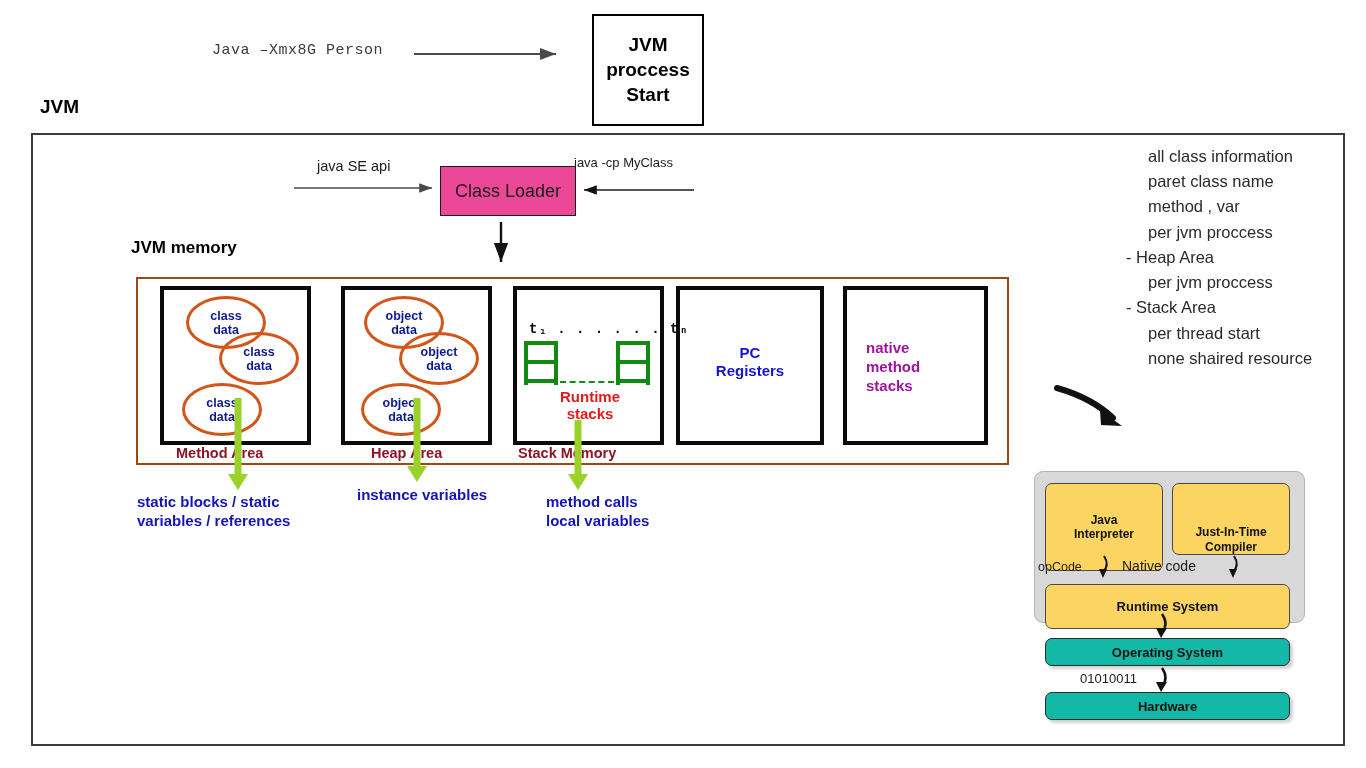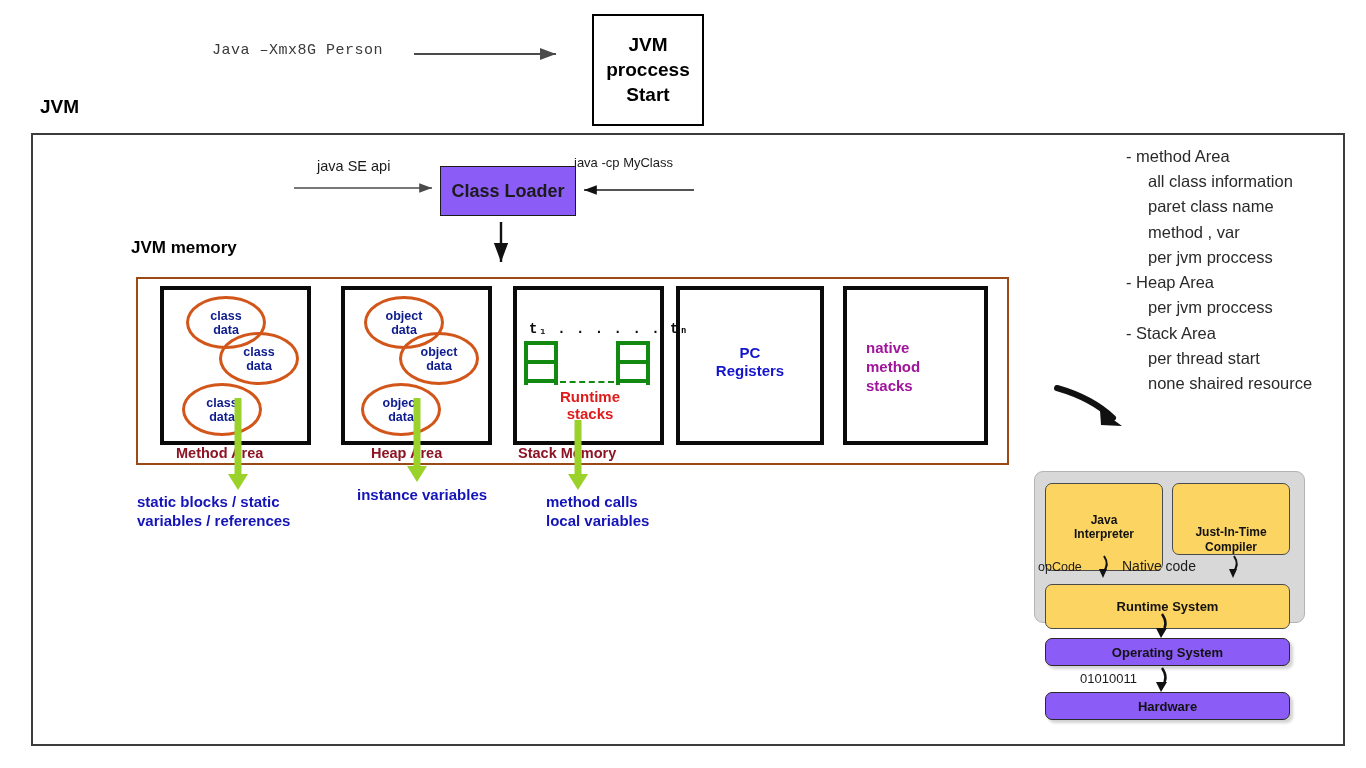--- a/index.html
+++ b/index.html
@@ -55,27 +55,26 @@
     border: 2px solid #3c3c3c;
     background: #fff;
     box-sizing: border-box;
   }
 
   
   #class-loader-box {
     left: 440px; top: 166px;
     width: 134px; height: 48px;
     border: 1.5px solid #1b1b1b;
-    background: #8b5cf6;
+    background: #ec4899;
     display: flex;
     align-items: center;
     justify-content: center;
     font-size: 18px;
     color: #1b1b1b;
-    font-weight: bold;
   }
   #java-se-api-label { left: 317px; top: 158px; font-size: 14.5px; color: #1b1b1b; }
   #java-cp-label     { left: 574px; top: 155px; font-size: 13px; color: #1b1b1b; }
 
   
   #jvm-memory-label {
     left: 131px; top: 238px;
     font-weight: bold;
     font-size: 17px;
   }
@@ -229,21 +228,21 @@
   }
   #box-interpreter { left: 1045px; top: 483px; width: 118px; height: 88px; }
   #box-jit         { left: 1172px; top: 483px; width: 118px; height: 72px; justify-content: flex-end; }
   #box-runtime     { left: 1045px; top: 584px; width: 245px; height: 45px; font-size: 13px; }
 
   #opcode-label { left: 1038px; top: 560px; font-size: 12.5px; color: #1b1b1b; }
   #nativecode-label { left: 1122px; top: 558px; font-size: 14px; color: #1b1b1b; }
 
   .teal-box {
     position: absolute;
-    background: #8b5cf6;
+    background: #14b8a6;
     border: 1.5px solid #2a2a2a;
     border-radius: 7px;
     display: flex;
     align-items: center;
     justify-content: center;
     font-weight: bold;
     font-size: 13px;
     color: #121212;
     box-shadow: 3px 3px 3px rgba(0,0,0,0.18);
     box-sizing: border-box;
@@ -345,21 +344,20 @@
 </div>
 <div class="blue-caption" id="cap-instance">
   <div>instance variables</div>
 </div>
 <div class="blue-caption" id="cap-method-calls">
   <div>method calls</div>
   <div>local variables</div>
 </div>
 
 <div class="abs" id="annotations">
-    <div class="ann-head">- method Area</div>
     <div class="ann-sub">all class information</div>
     <div class="ann-sub">paret class name</div>
     <div class="ann-sub">method , var</div>
     <div class="ann-sub">per jvm proccess</div>
     <div class="ann-head">- Heap Area</div>
     <div class="ann-sub">per jvm proccess</div>
     <div class="ann-head">- Stack Area</div>
     <div class="ann-sub">per thread start</div>
     <div class="ann-sub">none shaired resource</div>
   </div>

